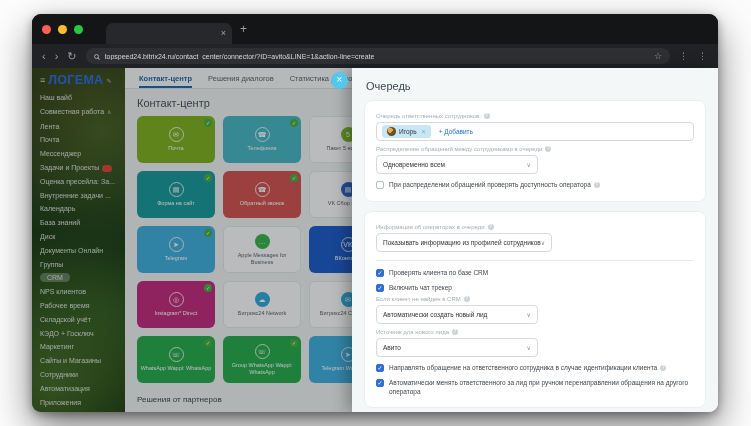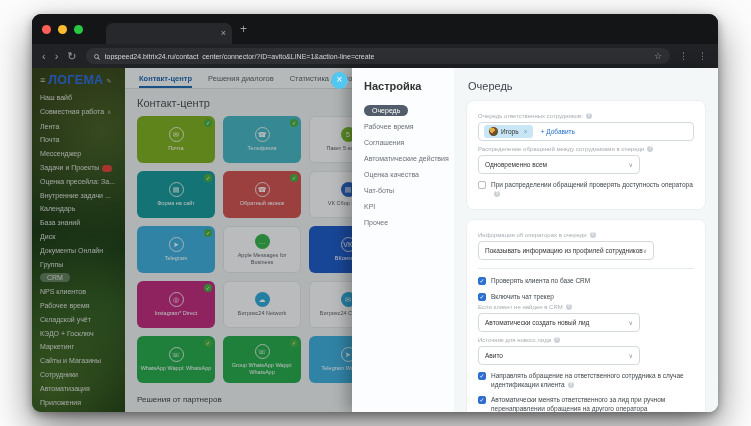--- a/index.html
+++ b/index.html
@@ -258,33 +258,20 @@
             </div>
           </div>
         <div class="partners">Решения от партнеров</div>
       </main>
 
       <div class="dim"></div>
 
       <section class="panel">
         <div class="panel-close">×</div>
 
-        <div class="pmenu">
-          <div class="ptitle">Настройка</div>
-          <div id="pmenu-list">
-              <div class="pm-item"><span class="apill">Очередь</span></div>
-              <div class="pm-item">Рабочее время</div>
-              <div class="pm-item">Соглашения</div>
-              <div class="pm-item">Автоматические действия</div>
-              <div class="pm-item">Оценка качества</div>
-              <div class="pm-item">Чат-боты</div>
-              <div class="pm-item">KPI</div>
-              <div class="pm-item">Прочее</div>
-            </div>
-        </div>
 
         <div class="pform">
           <div class="pheading">Очередь</div>
 
           <div class="card">
             <div class="flabel">
               <span>Очередь ответственных сотрудников:</span><span class="help">?</span>
             </div>
             <div class="qinput">
               <span class="chip">

